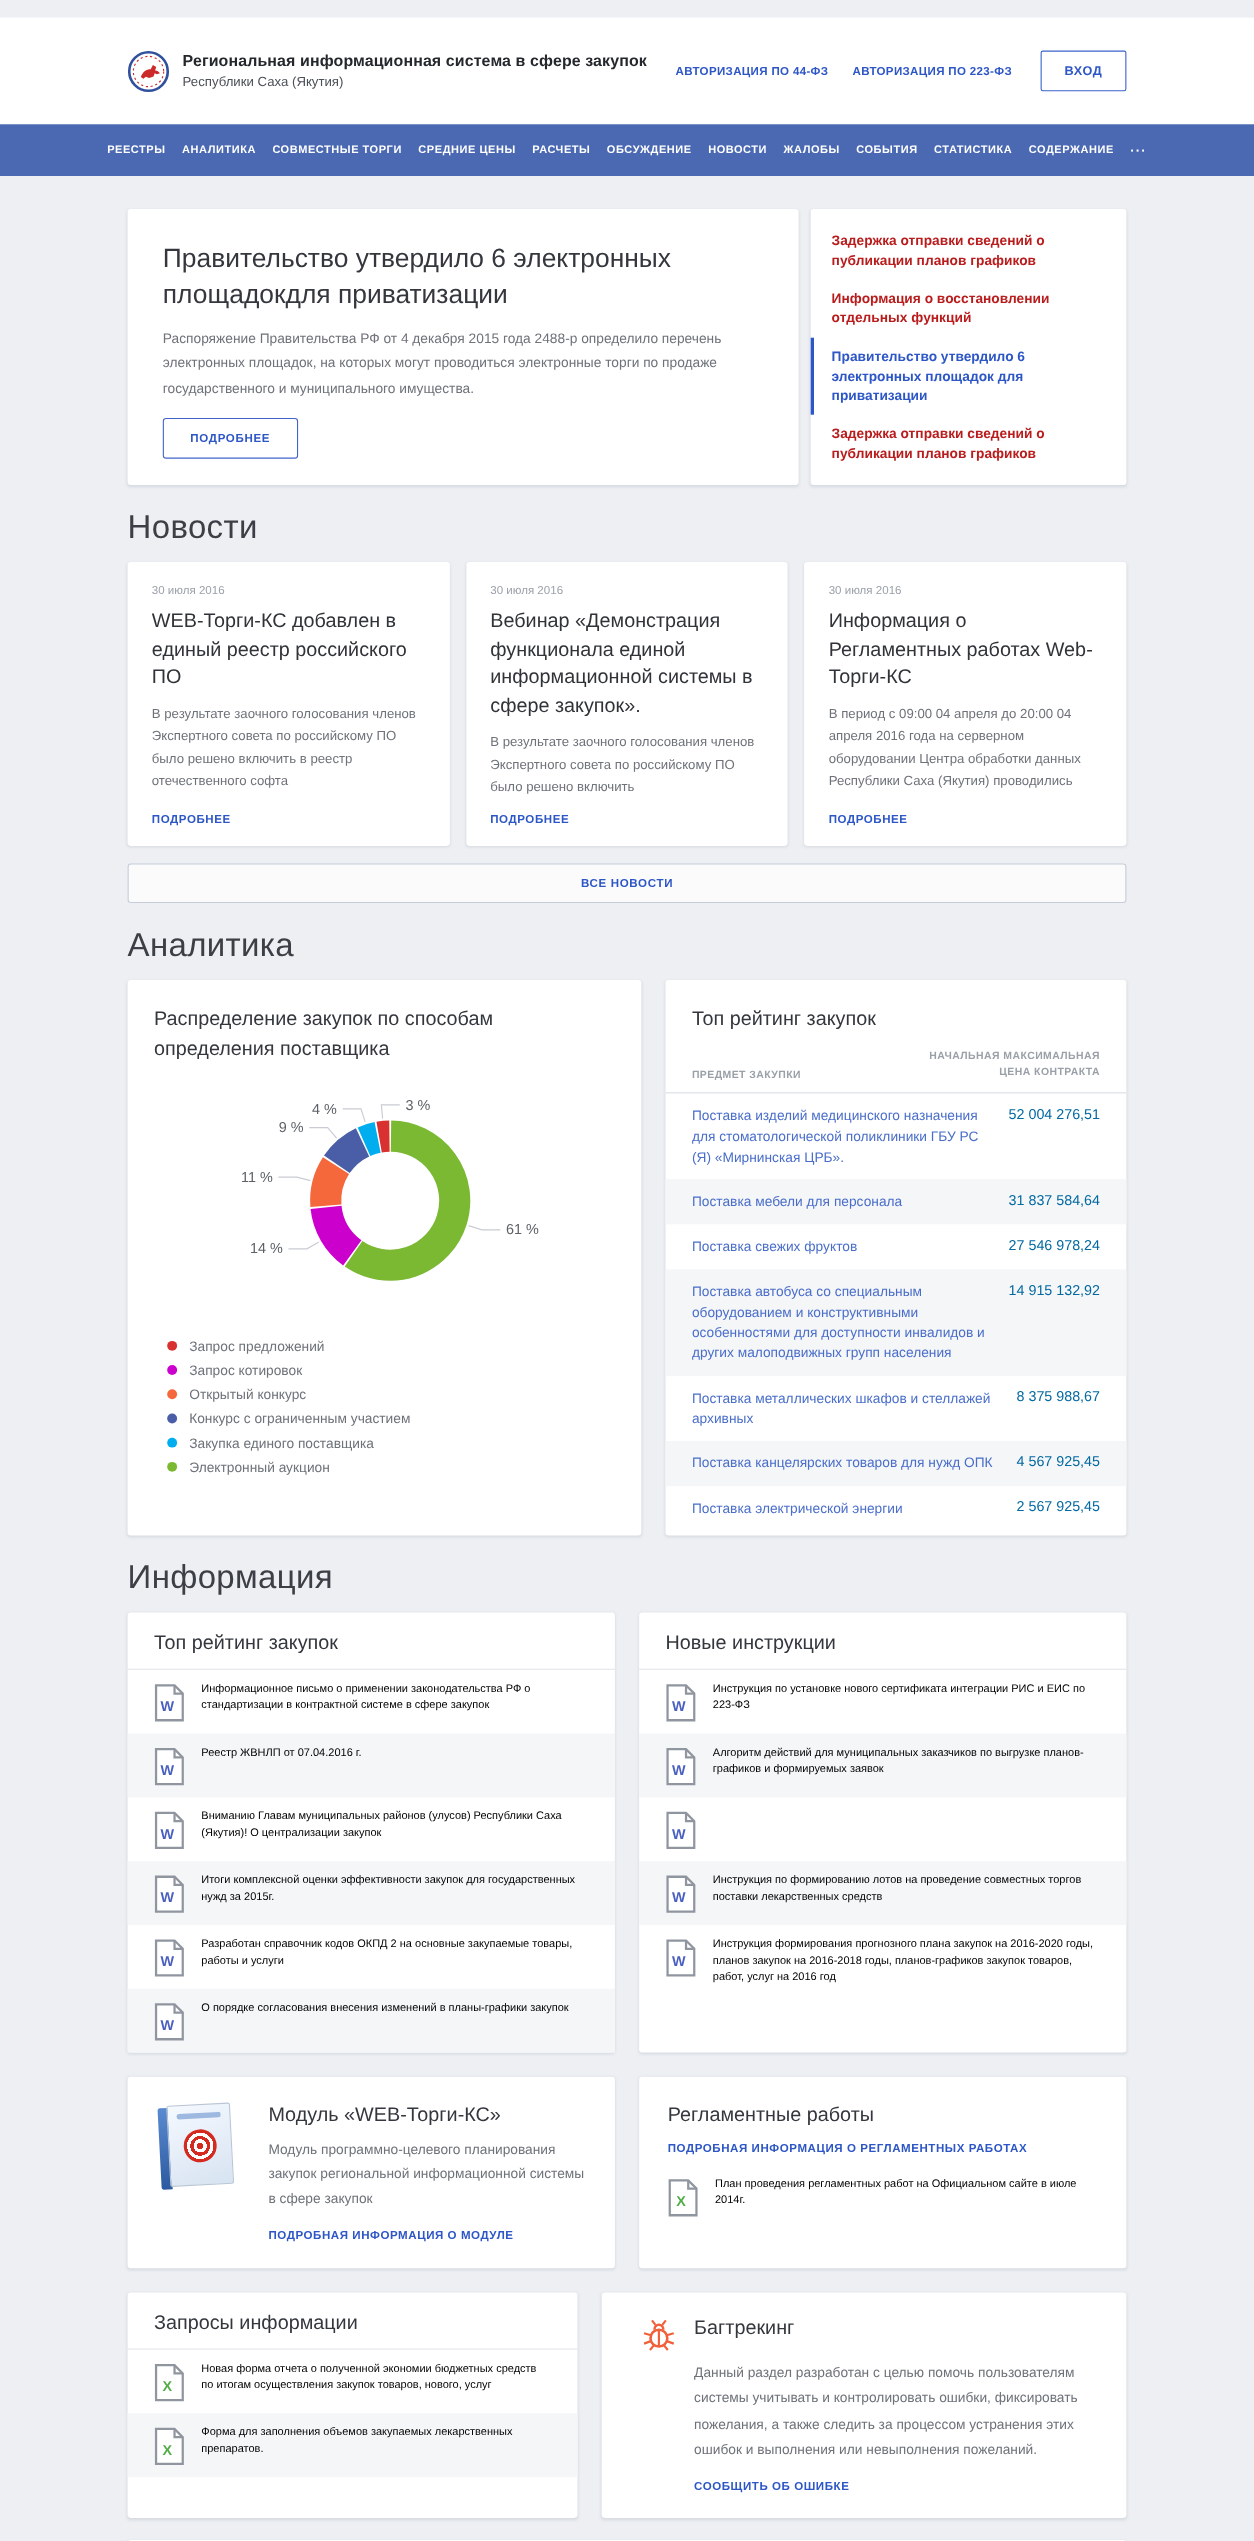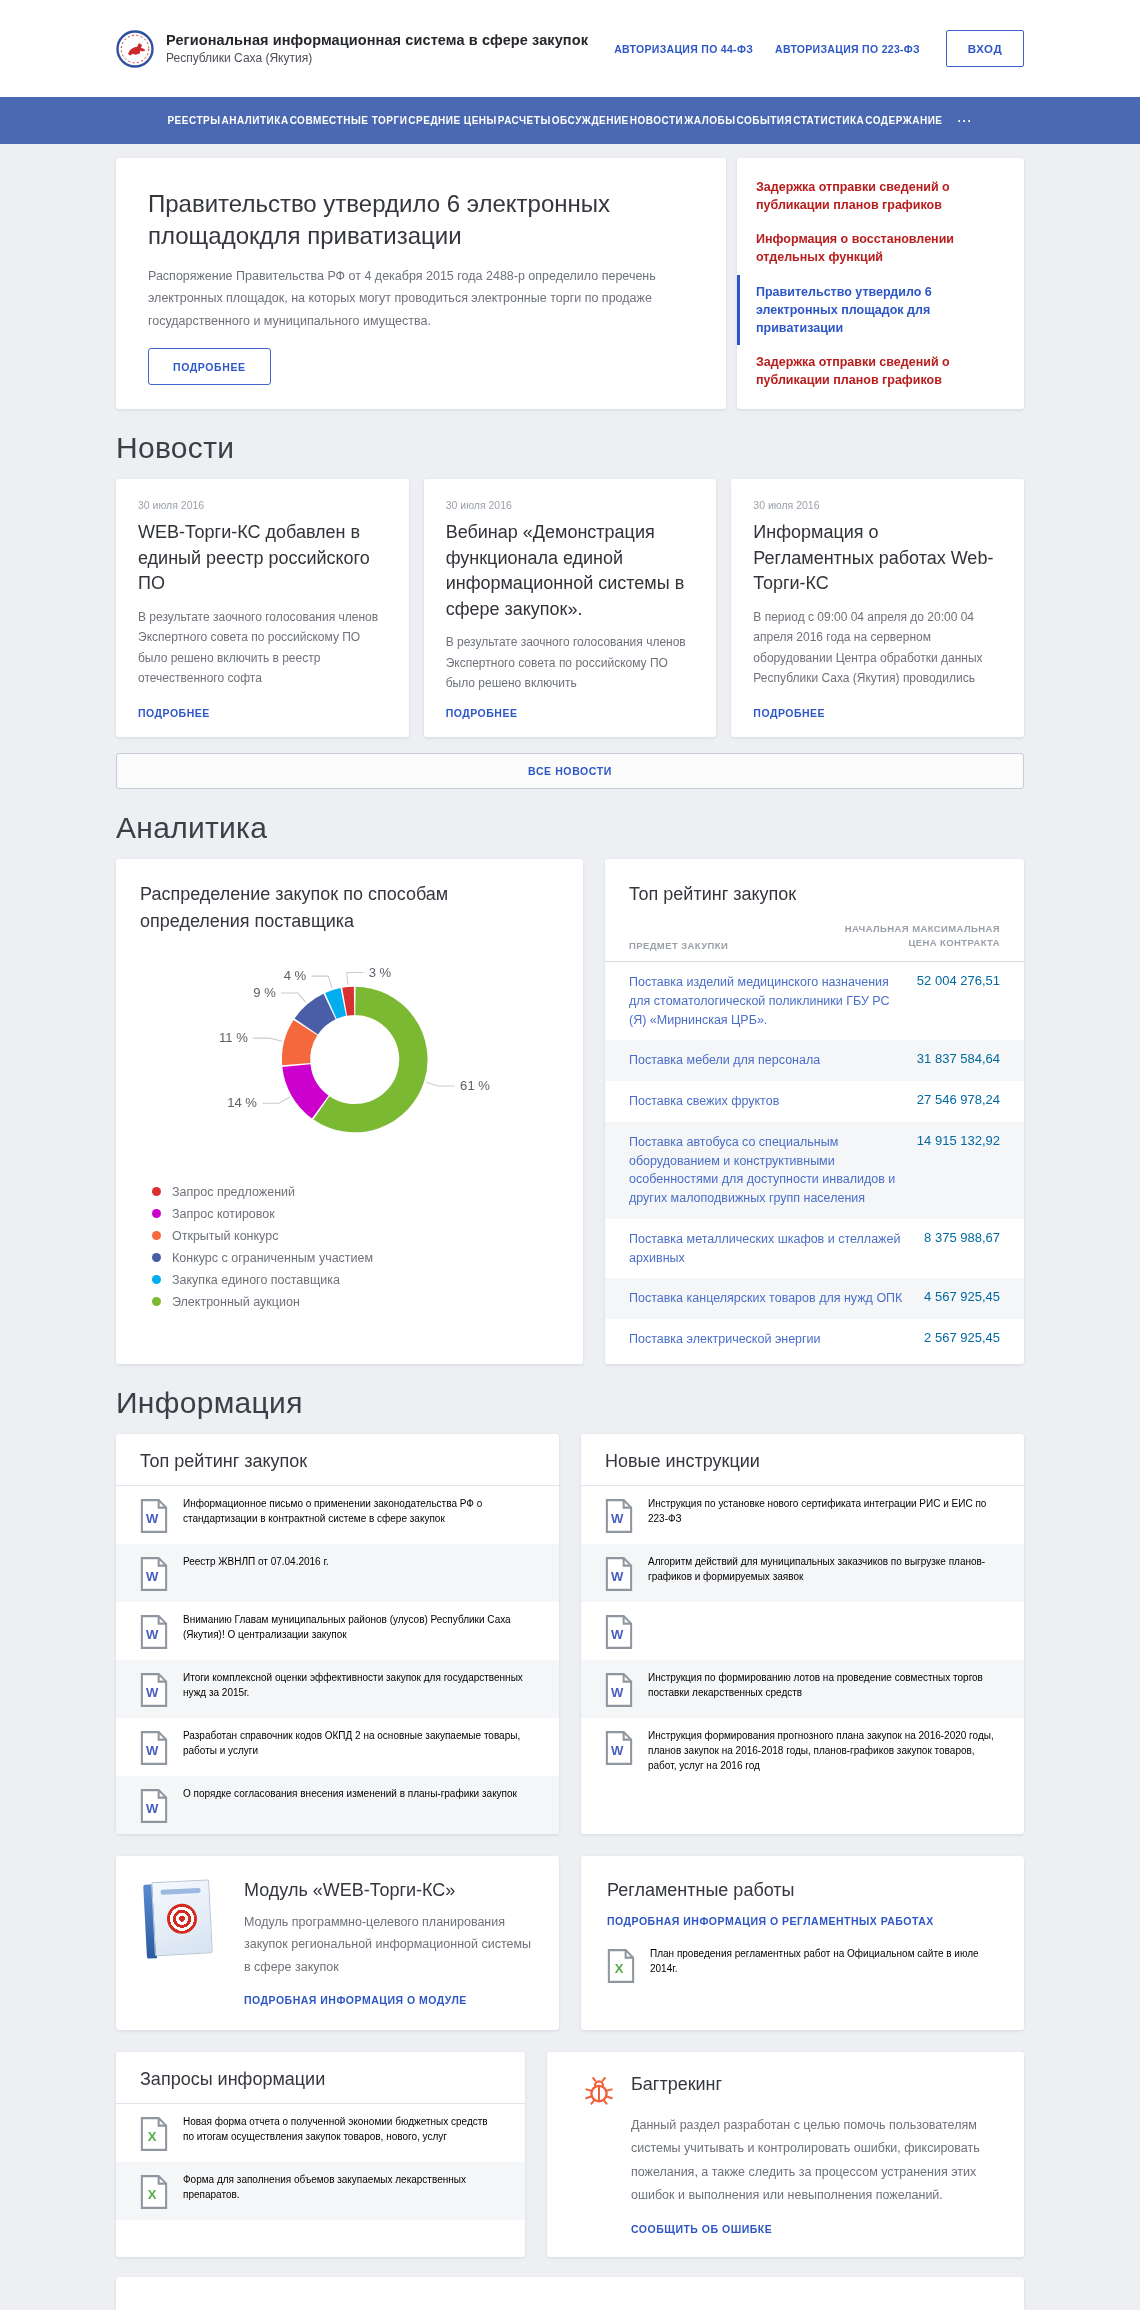--- a/index.html
+++ b/index.html
@@ -3,40 +3,40 @@
 <meta charset="utf-8">
 <style>
   * { box-sizing: border-box; }
   html,body { margin:0; padding:0; }
   body {
     width:1140px; min-height:2310px; margin:0 auto;
     background:#edeff3;
     font-family:"Liberation Sans", sans-serif;
     color:#3c3f45;
   }
-  .container { width:908px; margin:0 auto; }
+  .container { width:908px; margin:16px auto; }
   a { text-decoration:none; }
 
   
   .site-header { background:#fff; height:97px; }
   .header-inner { display:flex; align-items:center; height:100%; }
   .logo-group { display:flex; align-items:center; }
   .logo-circle svg { width:38px; height:38px; display:block; }
   .logo-text { margin-left:12px; }
   .logo-title { font-size:14.5px; font-weight:700; color:#24272c; letter-spacing:.1px; }
   .logo-sub { font-size:12px; color:#4c5057; margin-top:3px; }
   .header-right { margin-left:auto; display:flex; align-items:center; }
   .auth-link { font-size:10.5px; font-weight:700; color:#2d56c6; letter-spacing:.3px; margin-left:22px; }
   .login-btn { margin-left:26px; width:78px; height:37px; background:#fff; border:1px solid #3d63cc;
     border-radius:2px; color:#2d56c6; font:700 11.5px "Liberation Sans",sans-serif; letter-spacing:.6px; cursor:pointer; }
 
   
   .main-nav { background:#4a69b2; height:47px; }
   .nav-inner { width:1010px; margin:0 auto; height:100%; display:flex; align-items:center; justify-content:center; white-space:nowrap; }
-  .nav-links { display:flex; gap:1px; align-items:flex-end; }
+  .nav-links { display:flex; gap:15px; align-items:flex-end; }
   .nav-link { color:#fff; font-size:10px; font-weight:700; letter-spacing:.5px; }
   .nav-more { color:#fff; font-size:12px; font-weight:700; margin-left:15px; letter-spacing:1px; }
 
   
   main { padding-top:14px; }
   .card { background:#fff; border-radius:3px; box-shadow:0 1px 3px rgba(45,55,75,.12); }
   h2.section { font-size:30px; font-weight:300; color:#3c3f45; margin:22px 0 14px; letter-spacing:.3px; }
   .link-bold { font-size:10.5px; font-weight:700; color:#2d56c6; letter-spacing:.5px; }
   .two-col { display:flex; gap:22px; align-items:stretch; }
   .two-col > .card { flex:1 1 0; min-width:0; }

